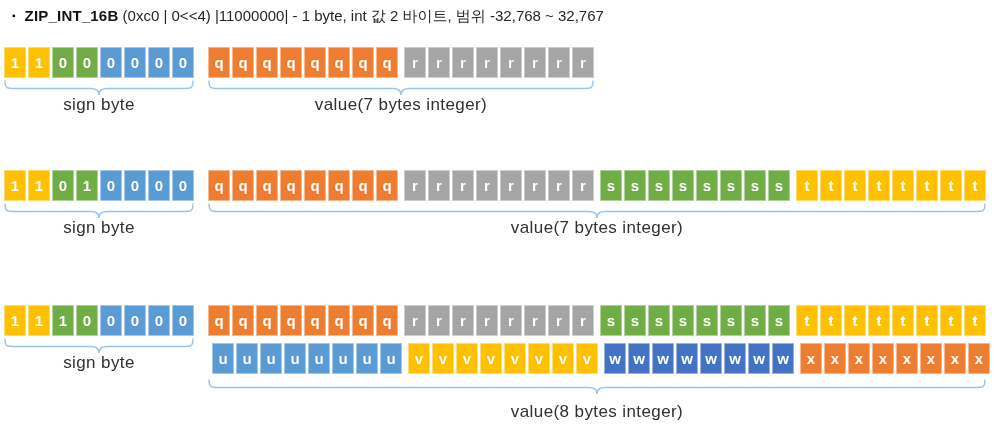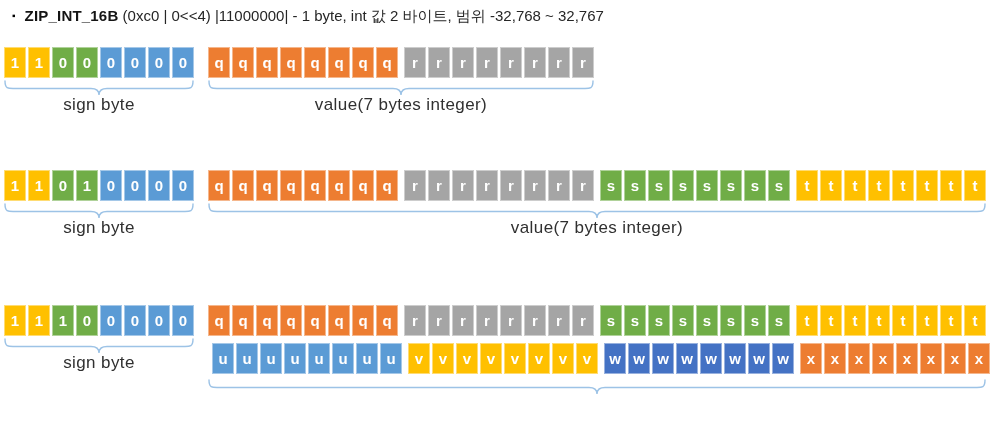--- a/index.html
+++ b/index.html
@@ -31,20 +31,21 @@
     <span class="bullet">▪</span><span class="hname">ZIP_INT_16B</span><span class="hdesc"> (0xc0 | 0&lt;&lt;4) |11000000| - 1 byte, int 값 2 바이트, 범위 -32,768 ~ 32,767</span>
   </div>
 
   <div class="lbl" style="left:4px;  top:95px;  width:190px">sign byte</div>
   <div class="lbl" style="left:208px;top:95px;  width:386px">value(7 bytes integer)</div>
 
   <div class="lbl" style="left:4px;  top:218px; width:190px">sign byte</div>
   <div class="lbl" style="left:208px;top:218px; width:778px">value(7 bytes integer)</div>
 
   <div class="lbl" style="left:4px;  top:353px; width:190px">sign byte</div>
+  <div class="lbl" style="left:208px;top:402px; width:778px">value(8 bytes integer)</div>
 
 <div class="byte-group" style="left: 4px; top: 47px;">
       <div class="cell" style="background: rgb(255, 192, 0);">1</div>
       <div class="cell" style="background: rgb(255, 192, 0);">1</div>
       <div class="cell" style="background: rgb(112, 173, 71);">0</div>
       <div class="cell" style="background: rgb(112, 173, 71);">0</div>
       <div class="cell" style="background: rgb(91, 155, 213);">0</div>
       <div class="cell" style="background: rgb(91, 155, 213);">0</div>
       <div class="cell" style="background: rgb(91, 155, 213);">0</div>
       <div class="cell" style="background: rgb(91, 155, 213);">0</div>

